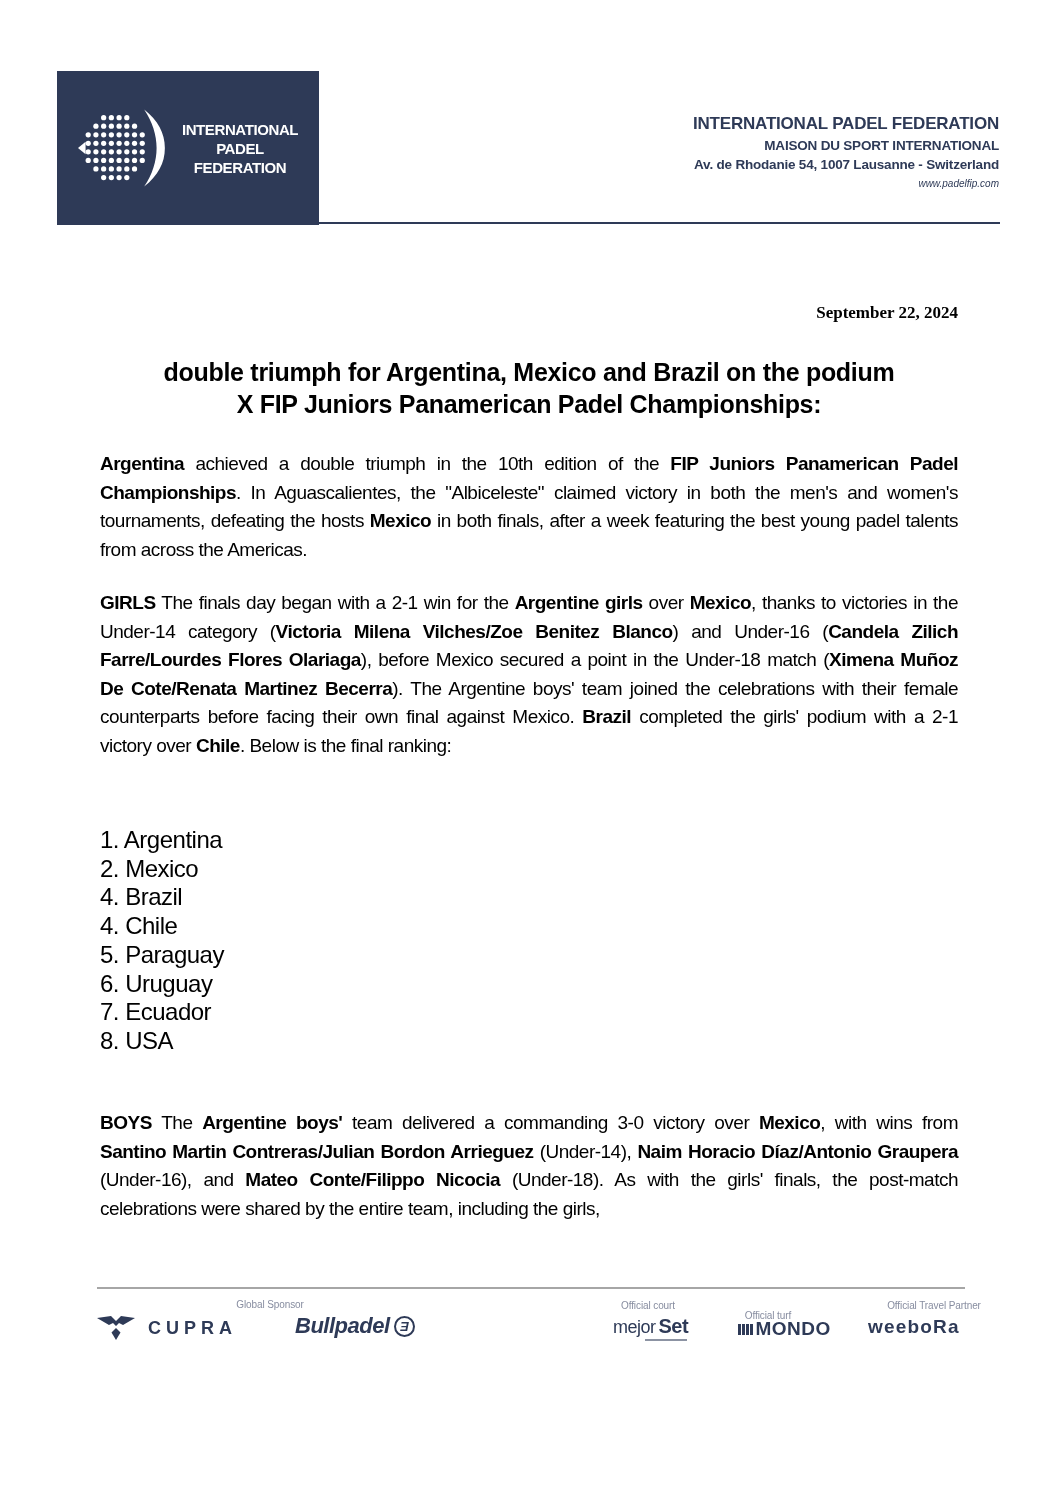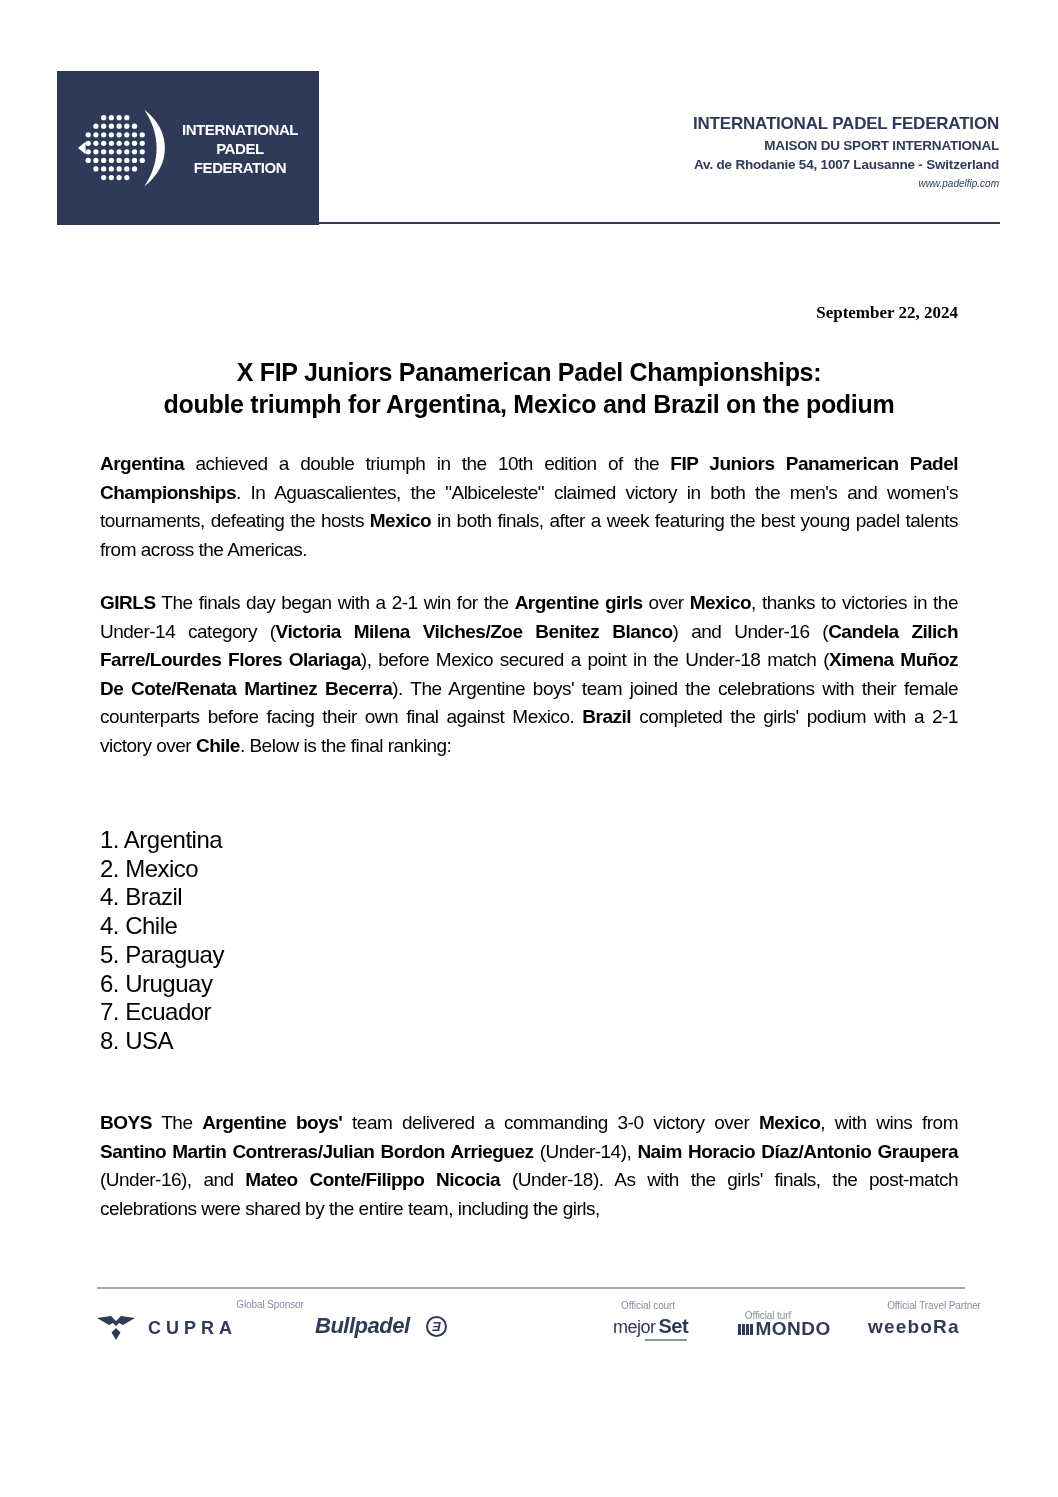--- a/index.html
+++ b/index.html
@@ -44,21 +44,21 @@
   
   .footer-rule{position:absolute;left:97px;top:1287px;width:868px;height:2px;background:var(--rule-gray);}
   .sp-label{position:absolute;font-size:10px;color:var(--muted-label);text-align:center;letter-spacing:-0.1px;}
   .lbl-global{left:178px;top:1299px;width:184px;}
   .lbl-court{left:598px;top:1300px;width:100px;}
   .lbl-turf{left:718px;top:1300px;width:100px;margin-top:10px;}
   .lbl-travel{left:852px;top:1300px;width:164px;}
   .brand{position:absolute;color:var(--navy);display:flex;align-items:center;}
   .brand-cupra{left:96px;top:1315px;gap:12px;}
   .cupra-text{font-weight:bold;font-size:18px;letter-spacing:5px;}
-  .brand-bullpadel{left:315px;top:1313px;gap:16px;font-style:italic;font-weight:bold;font-size:22px;letter-spacing:-0.5px;}
+  .brand-bullpadel{left:295px;top:1313px;gap:4px;font-style:italic;font-weight:bold;font-size:22px;letter-spacing:-0.5px;}
   .bp-circle{width:21px;height:21px;border:2.5px solid var(--navy);border-radius:50%;
     display:inline-flex;align-items:center;justify-content:center;font-size:13px;font-weight:bold;}
   .brand-mejorset{left:613px;top:1315px;flex-direction:column;align-items:flex-start;}
   .mejorset-row{display:flex;align-items:baseline;gap:3px;}
   .mejor-1{font-size:18px;letter-spacing:-0.5px;}
   .mejor-2{font-size:20px;font-weight:bold;letter-spacing:-0.5px;}
   .mejor-tag{width:42px;height:2px;background:var(--navy);opacity:0.55;margin-left:32px;margin-top:1px;}
   .brand-mondo{left:738px;top:1318px;gap:3px;}
   .mondo-bars{display:flex;gap:1.5px;align-items:center;}
   .mondo-bars i{display:block;width:2.5px;height:11px;background:var(--navy);}
@@ -142,22 +142,22 @@
 <div class="header-right">
   <div class="org">INTERNATIONAL PADEL FEDERATION</div>
   <div class="addr">MAISON DU SPORT INTERNATIONAL</div>
   <div class="addr">Av. de Rhodanie 54, 1007 Lausanne - Switzerland</div>
   <div class="web">www.padelfip.com</div>
 </div>
 
 <div class="date">September 22, 2024</div>
 
 <div class="doc-title">
+  <div>double triumph for Argentina, Mexico and Brazil on the podium</div>
   <div>X FIP Juniors Panamerican Padel Championships:</div>
-  <div>double triumph for Argentina, Mexico and Brazil on the podium</div>
 </div>
 
 <p class="para para-intro"><b>Argentina</b><span> achieved a double triumph in the 10th edition of the </span><b>FIP Juniors Panamerican Padel Championships</b><span>. In Aguascalientes, the "Albiceleste" claimed victory in both the men's and women's tournaments, defeating the hosts </span><b>Mexico</b><span> in both finals, after a week featuring the best young padel talents from across the Americas.</span></p>
 
 <p class="para para-girls"><b>GIRLS</b><span> The finals day began with a 2-1 win for the </span><b>Argentine girls</b><span> over </span><b>Mexico</b><span>, thanks to victories in the Under-14 category (</span><b>Victoria Milena Vilches/Zoe Benitez Blanco</b><span>) and Under-16 (</span><b>Candela Zilich Farre/Lourdes Flores Olariaga</b><span>), before Mexico secured a point in the Under-18 match (</span><b>Ximena Muñoz De Cote/Renata Martinez Becerra</b><span>). The Argentine boys' team joined the celebrations with their female counterparts before facing their own final against Mexico. </span><b>Brazil</b><span> completed the girls' podium with a 2-1 victory over </span><b>Chile</b><span>. Below is the final ranking:</span></p>
 
 <div class="ranking">
     <div class="rank-item">1. Argentina</div>
     <div class="rank-item">2. Mexico</div>
     <div class="rank-item">4. Brazil</div>

